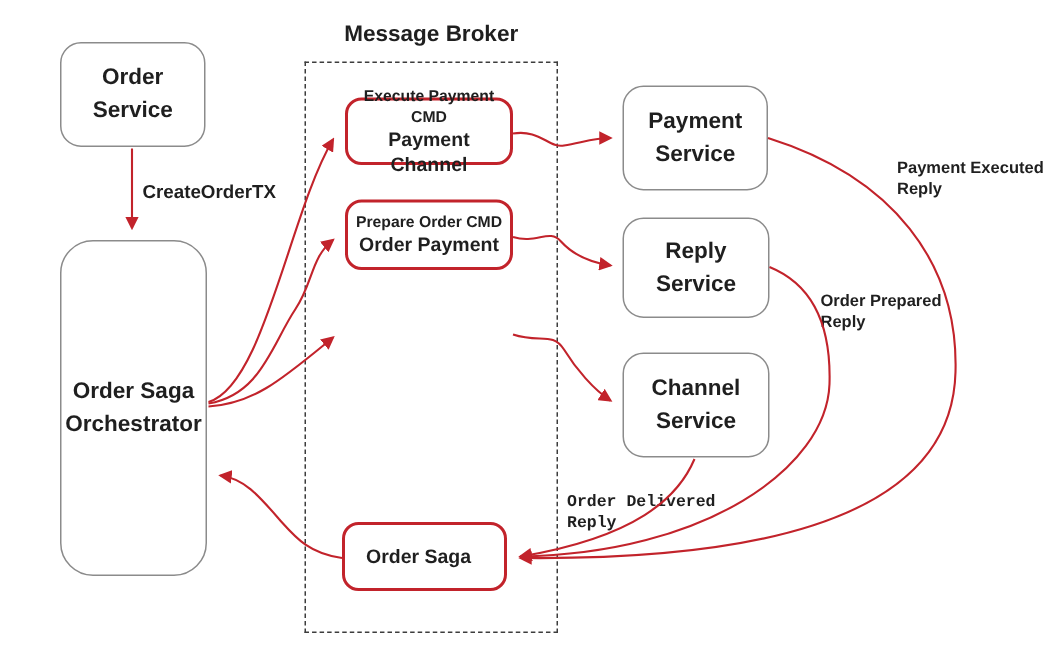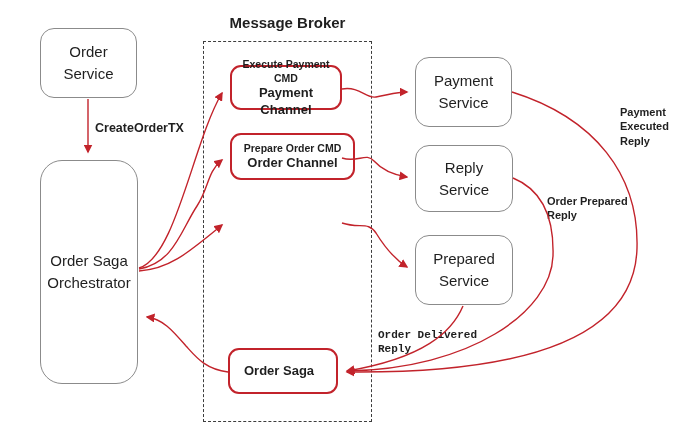--- a/index.html
+++ b/index.html
@@ -3,21 +3,21 @@
 <meta charset="utf-8">
 <style>
   html,body{margin:0;padding:0;background:#ffffff;}
   .canvas{
     position:relative;width:700px;height:442px;background:#ffffff;overflow:hidden;
     font-family:"Liberation Sans","DejaVu Sans",sans-serif;color:#1f1f1f;border-radius:26px;
   }
   .gbox{
     position:absolute;background:#ffffff;border:1.5px solid #8b8b8b;border-radius:14px;
     display:flex;align-items:center;justify-content:center;text-align:center;
-    font-size:15px;font-weight:normal;line-height:1.45;white-space:pre-line;box-sizing:border-box;
+    font-size:15px;font-weight:bold;line-height:1.45;white-space:pre-line;box-sizing:border-box;
   }
   .rbox{
     position:absolute;background:#ffffff;border:2px solid #c2232b;border-radius:11px;
     display:flex;flex-direction:column;align-items:center;justify-content:center;text-align:center;
     box-sizing:border-box;
   }
   .rbox .l1{font-size:10.5px;font-weight:bold;line-height:1.35;}
   .rbox .l2{font-size:13px;font-weight:bold;line-height:1.25;}
   .rbox.left-align{align-items:flex-start;padding-left:14px;text-align:left;}
   .rbox.left-align .l1,.rbox.left-align .l2{font-size:13px;}
@@ -52,41 +52,41 @@
 
   <div class="gbox" style="left:40px;top:160px;width:98px;height:224px;border-radius:22px;">Order Saga
 Orchestrator</div>
 
   <div class="gbox" style="left:415px;top:57px;width:97px;height:70px;">Payment
 Service</div>
 
   <div class="gbox" style="left:415px;top:145px;width:98px;height:67px;">Reply
 Service</div>
 
-  <div class="gbox" style="left:415px;top:235px;width:98px;height:70px;">Prepared
+  <div class="gbox" style="left:415px;top:235px;width:98px;height:70px;">Channel
 Service</div>
 
   <div class="rbox" style="left:230px;top:65px;width:112px;height:45px;">
     <span class="l1">Execute Payment CMD</span>
     <span class="l2">Payment Channel</span>
   </div>
 
-  <div class="rbox" style="left:230px;top:133px;width:125px;height:47px;">
+  <div class="rbox" style="left:230px;top:133px;width:112px;height:47px;">
     <span class="l1">Prepare Order CMD</span>
-    <span class="l2">Order Channel</span>
+    <span class="l2">Order Payment</span>
   </div>
 
 
   <div class="rbox left-align" style="left:228px;top:348px;width:110px;height:46px;">
     <span class="l1">Order Saga</span>
   </div>
 
   <div class="create-order" style="left:95px;top:121px;">CreateOrderTX</div>
 
-  <div class="elabel" style="left:598px;top:105px;margin-left:22px;">Payment Executed
+  <div class="elabel" style="left:598px;top:105px;">Payment Executed
 Reply</div>
 
   <div class="elabel" style="left:547px;top:194px;">Order Prepared
 Reply</div>
 
   <div class="elabel" style="left:378px;top:328px;font-family:Liberation Mono, monospace;">Order Delivered
 Reply</div>
 
   <svg class="wires" width="700" height="442" viewBox="0 0 700 442">
     <defs>

